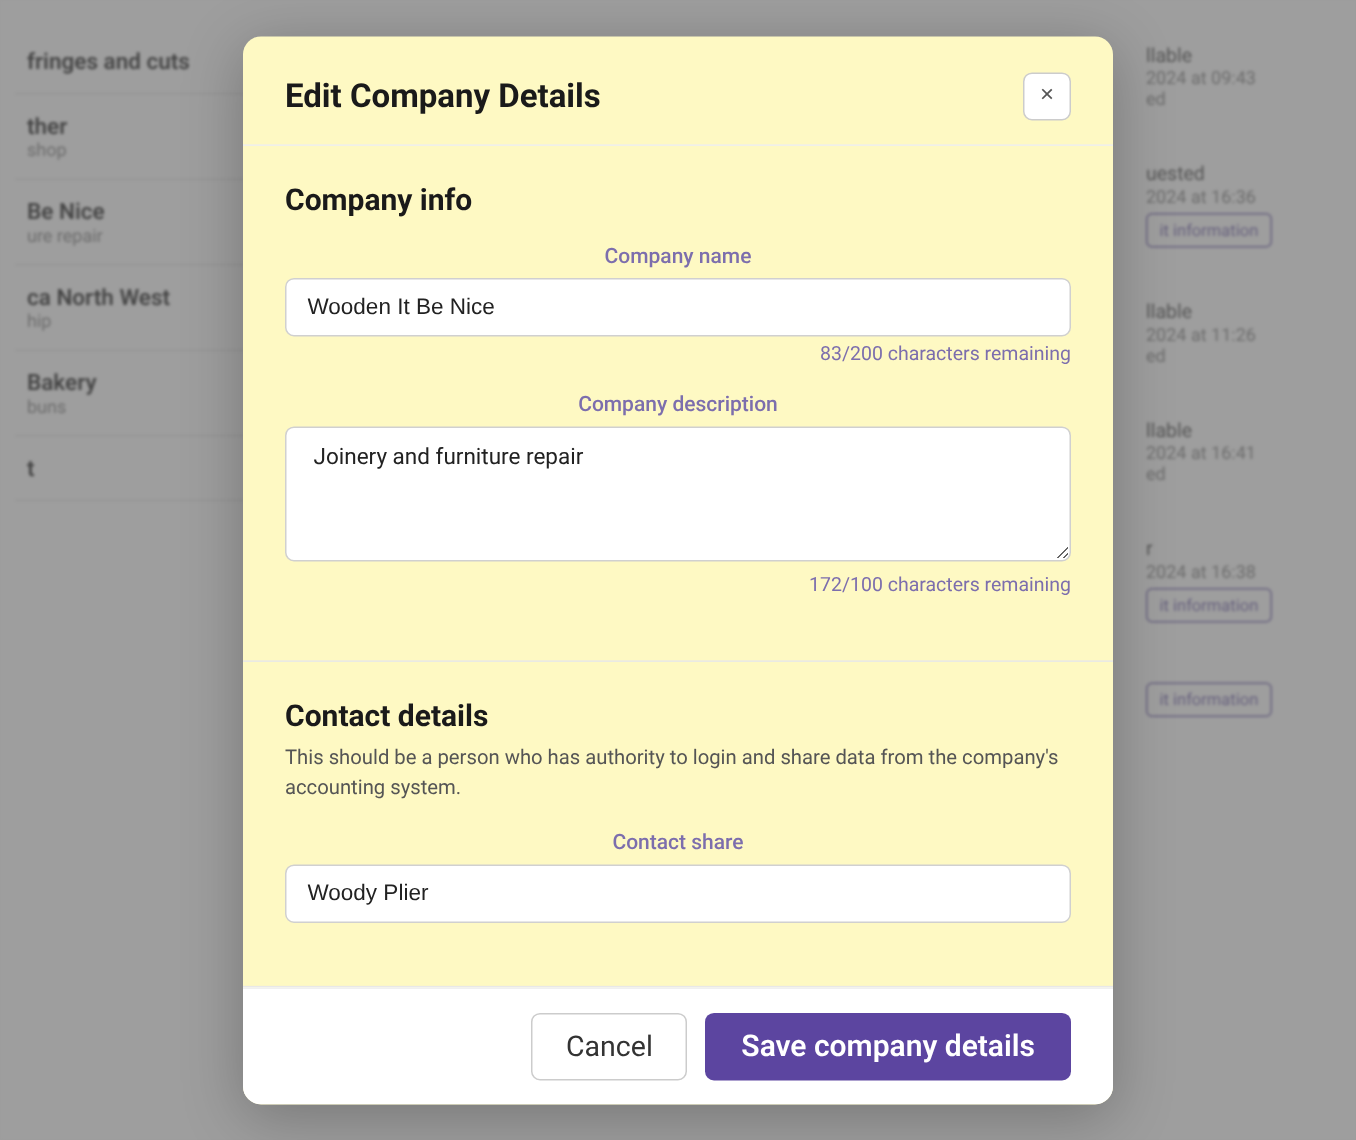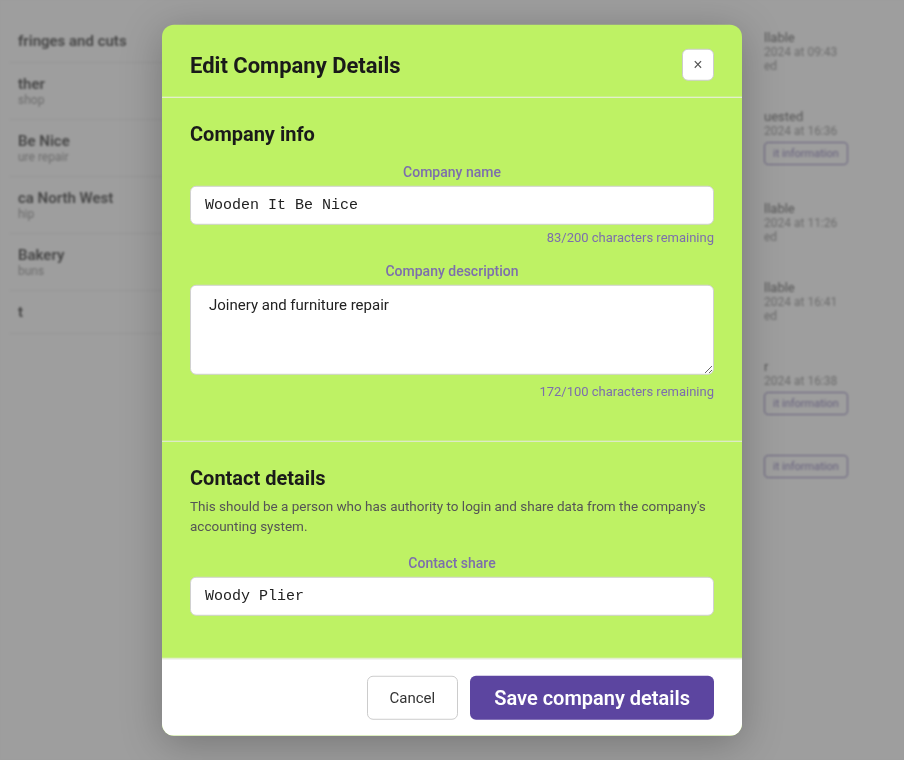--- a/index.html
+++ b/index.html
@@ -88,21 +88,21 @@
     }
 
     
     .modal {
       position: absolute;
       top: 50%;
       left: 50%;
       transform: translate(-50%, -50%);
       width: 580px;
       max-height: 720px;
-      background: #bef264;
+      background: #fef9c3;
       border-radius: 12px;
       box-shadow: 0 8px 40px rgba(0,0,0,0.25);
       display: flex;
       flex-direction: column;
       overflow: hidden;
     }
 
     .modal-header {
       display: flex;
       align-items: center;
@@ -176,21 +176,21 @@
     }
 
     .field-input {
       width: 100%;
       border: 1.5px solid #d0d0d0;
       border-radius: 6px;
       padding: 10px 14px;
       font-size: 15px;
       color: #222;
       outline: none;
-      font-family: Liberation Mono, monospace;
+      font-family: Liberation Sans, sans-serif;
     }
 
     .field-textarea {
       width: 100%;
       border: 1.5px solid #d0d0d0;
       border-radius: 6px;
       padding: 10px 18px;
       font-size: 15px;
       color: #222;
       outline: none;
@@ -223,21 +223,21 @@
       border-top: 1px solid #eee;
       flex-shrink: 0;
       background: #fff;
     }
 
     .btn-cancel {
       padding: 10px 22px;
       border: 1.5px solid #ccc;
       border-radius: 6px;
       background: #fff;
-      font-size: 15px;
+      font-size: 19px;
       color: #333;
       cursor: pointer;
       font-family: inherit;
     }
 
     .btn-save {
       padding: 10px 24px;
       border: none;
       border-radius: 6px;
       background: #5c45a0;

